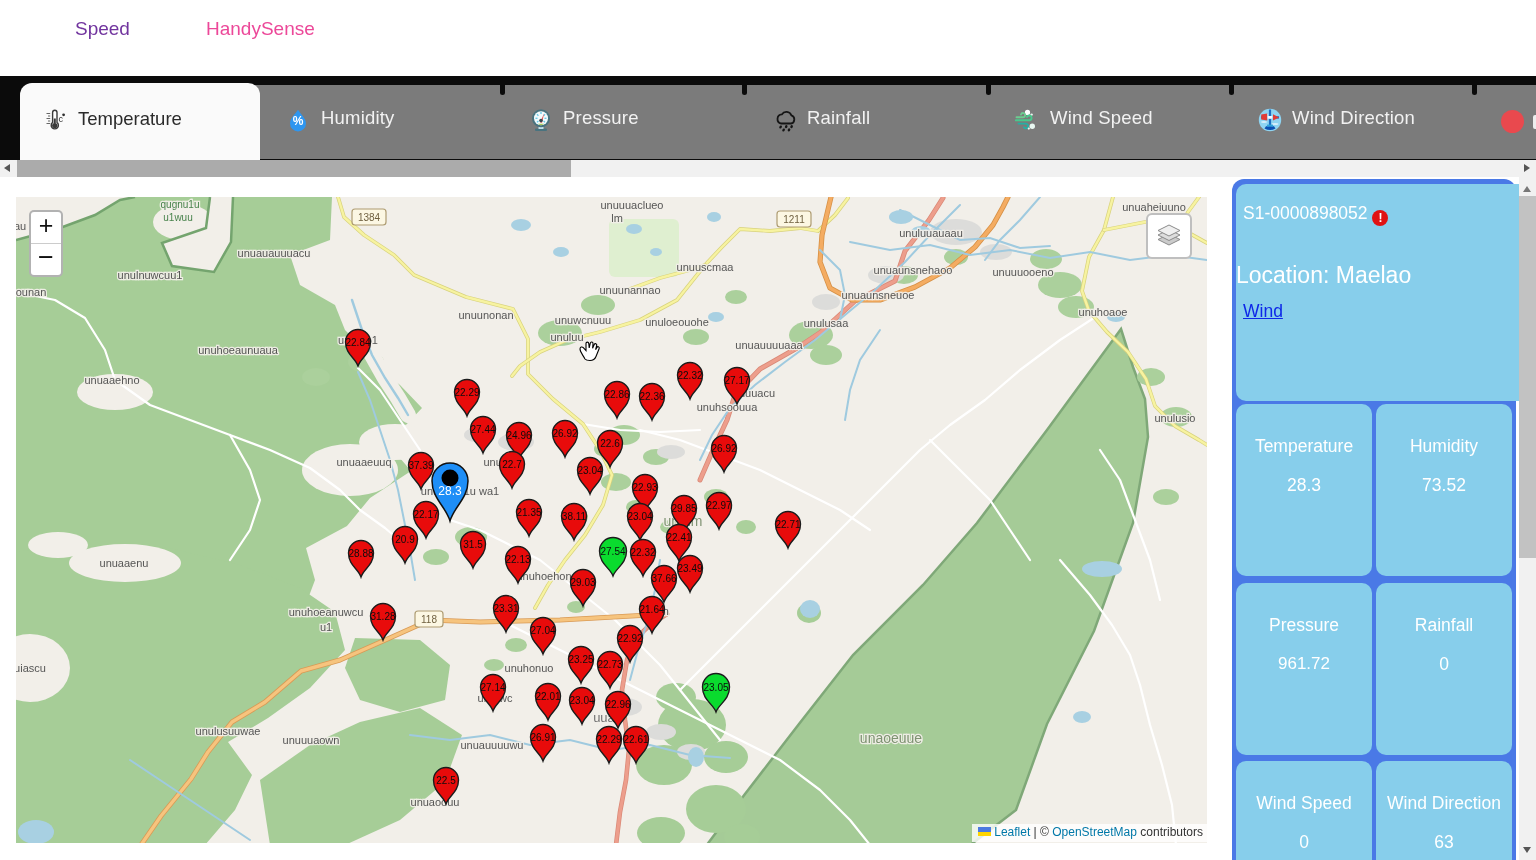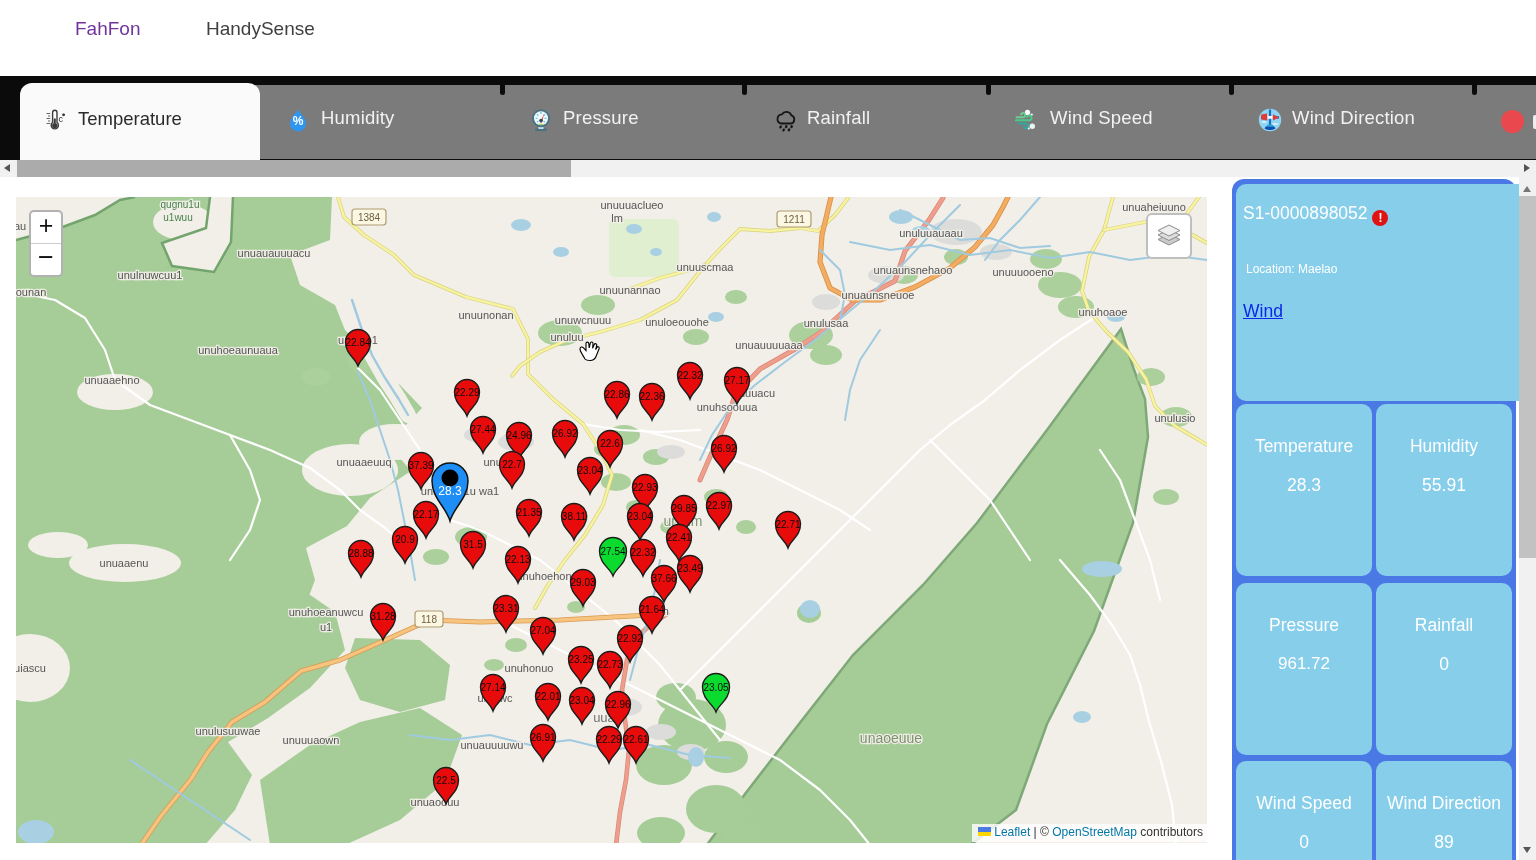--- a/index.html
+++ b/index.html
@@ -1,19 +1,19 @@
 <!DOCTYPE html>
 <html><head><meta charset="utf-8"><style>
 *{margin:0;padding:0;box-sizing:border-box}
 body{width:1536px;height:860px;position:relative;overflow:hidden;background:#fff;font-family:"Liberation Sans",sans-serif}
 .abs{position:absolute}
 </style></head><body>
 <div class="abs" style="left:0;top:0;width:1536px;height:76px;background:#fff"></div>
-<div class="abs" style="left:75px;top:18px;font-size:19px;color:#71349E">FahFon</div>
-<div class="abs" style="left:206px;top:18px;font-size:19px;color:#404040">HandySense</div>
+<div class="abs" style="left:75px;top:18px;font-size:19px;color:#71349E">Speed</div>
+<div class="abs" style="left:206px;top:18px;font-size:19px;color:#ec4899">HandySense</div>
 <div class="abs" style="left:0;top:76px;width:1536px;height:84px;background:#0B0B0B"></div>
 <div class="abs" style="left:243px;top:85px;width:1293px;height:74px;background:#7B7B7B;border-radius:12px 0 0 0"></div>
 <div class="abs" style="left:243px;top:85px;width:259px;height:74px;background:#7B7B7B;border-radius:12px 12px 0 0"></div>
 <div class="abs" style="left:505px;top:85px;width:239px;height:74px;background:#7B7B7B;border-radius:12px 12px 0 0"></div>
 <div class="abs" style="left:748px;top:85px;width:241px;height:74px;background:#7B7B7B;border-radius:12px 12px 0 0"></div>
 <div class="abs" style="left:992px;top:85px;width:240px;height:74px;background:#7B7B7B;border-radius:12px 12px 0 0"></div>
 <div class="abs" style="left:1235px;top:85px;width:240px;height:74px;background:#7B7B7B;border-radius:12px 12px 0 0"></div>
 <div class="abs" style="left:499.5px;top:84px;width:5px;height:11px;background:#0B0B0B;border-radius:0 0 4px 4px"></div>
 <div class="abs" style="left:742.0px;top:84px;width:5px;height:11px;background:#0B0B0B;border-radius:0 0 4px 4px"></div>
 <div class="abs" style="left:985.5px;top:84px;width:5px;height:11px;background:#0B0B0B;border-radius:0 0 4px 4px"></div>
@@ -494,42 +494,42 @@
         <path d="M14 12 L3 17.5 L14 23 L25 17.5 Z"></path>
         <path d="M14 7.5 L3 13 L14 18.5 L25 13 Z" fill="#DDD"></path>
         <path d="M14 3 L3 8.5 L14 14 L25 8.5 Z" fill="#EFEFEF"></path>
       </g>
     </svg>
 <div class="abs" style="right:0;bottom:1px;height:18px;background:rgba(255,255,255,0.8);font-size:12px;color:#333;padding:1px 4px 0 6px;white-space:nowrap"><span style="display:inline-block;width:13px;height:9px;background:linear-gradient(#4C7BE1 50%,#FFD500 50%);margin-right:3px"></span><span style="color:#0078A8">Leaflet</span> | © <span style="color:#0078A8">OpenStreetMap</span> contributors</div>
 </div>
 <div class="abs" style="left:1232px;top:179px;width:284px;height:700px;background:#4A79E6;border-radius:12px"></div>
 <div class="abs" style="left:1236px;top:183.5px;width:332px;height:217px;background:#87CEEB;border-radius:10px;color:#fff">
     <div style="position:absolute;left:7px;top:19px;font-size:17.5px">S1-0000898052 <span style="display:inline-block;vertical-align:-3px;width:16px;height:16px;border-radius:50%;background:#E01212;color:#fff;font-weight:bold;text-align:center;line-height:16px;font-size:12px">!</span></div>
-    <div style="position:absolute;left:10px;top:78px;font-size:12px">Location: Maelao</div>
+    <div style="position:absolute;left:0;top:78px;font-size:23px">Location: Maelao</div>
     <div style="position:absolute;left:7px;top:117px;font-size:17.5px;color:#0D27E8;text-decoration:underline">Wind</div>
   </div>
 <div class="abs" style="left:1236px;top:403.5px;width:136px;height:172px;background:#87CEEB;border-radius:10px;color:#fff;text-align:center">
     <div style="margin-top:32px;font-size:17.5px">Temperature</div>
     <div style="margin-top:18px;font-size:17.5px">28.3</div>
   </div>
 <div class="abs" style="left:1376px;top:403.5px;width:136px;height:172px;background:#87CEEB;border-radius:10px;color:#fff;text-align:center">
     <div style="margin-top:32px;font-size:17.5px">Humidity</div>
-    <div style="margin-top:18px;font-size:17.5px">55.91</div>
+    <div style="margin-top:18px;font-size:17.5px">73.52</div>
   </div>
 <div class="abs" style="left:1236px;top:582.8px;width:136px;height:172px;background:#87CEEB;border-radius:10px;color:#fff;text-align:center">
     <div style="margin-top:32px;font-size:17.5px">Pressure</div>
     <div style="margin-top:18px;font-size:17px">961.72</div>
   </div>
 <div class="abs" style="left:1376px;top:582.8px;width:136px;height:172px;background:#87CEEB;border-radius:10px;color:#fff;text-align:center">
     <div style="margin-top:32px;font-size:17.5px">Rainfall</div>
     <div style="margin-top:18px;font-size:17.5px">0</div>
   </div>
 <div class="abs" style="left:1236px;top:761.4px;width:136px;height:172px;background:#87CEEB;border-radius:10px;color:#fff;text-align:center">
     <div style="margin-top:32px;font-size:17.5px">Wind Speed</div>
     <div style="margin-top:18px;font-size:17.5px">0</div>
   </div>
 <div class="abs" style="left:1376px;top:761.4px;width:136px;height:172px;background:#87CEEB;border-radius:10px;color:#fff;text-align:center">
     <div style="margin-top:32px;font-size:17.5px">Wind Direction</div>
-    <div style="margin-top:18px;font-size:17.5px">89</div>
+    <div style="margin-top:18px;font-size:17.5px">63</div>
   </div>
 <div class="abs" style="left:1519px;top:177px;width:17px;height:683px;background:#F1F1F1"></div>
 <div class="abs" style="left:1523px;top:186px;width:0;height:0;border-bottom:6px solid #777;border-left:4.5px solid transparent;border-right:4.5px solid transparent"></div>
 <div class="abs" style="left:1519px;top:196px;width:17px;height:362px;background:#C2C2C2"></div>
 <div class="abs" style="left:1523px;top:847px;width:0;height:0;border-top:6px solid #555;border-left:4.5px solid transparent;border-right:4.5px solid transparent"></div>
 </body></html>

